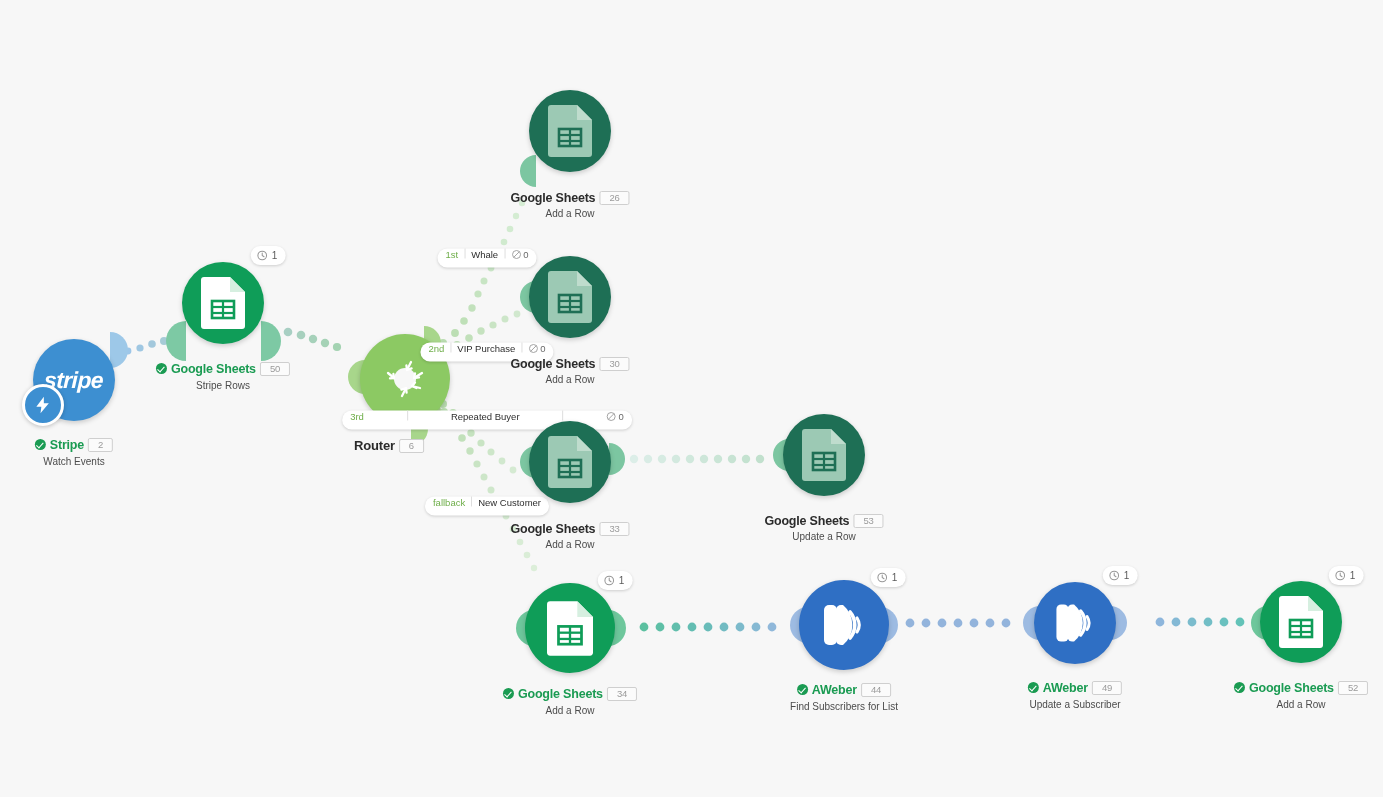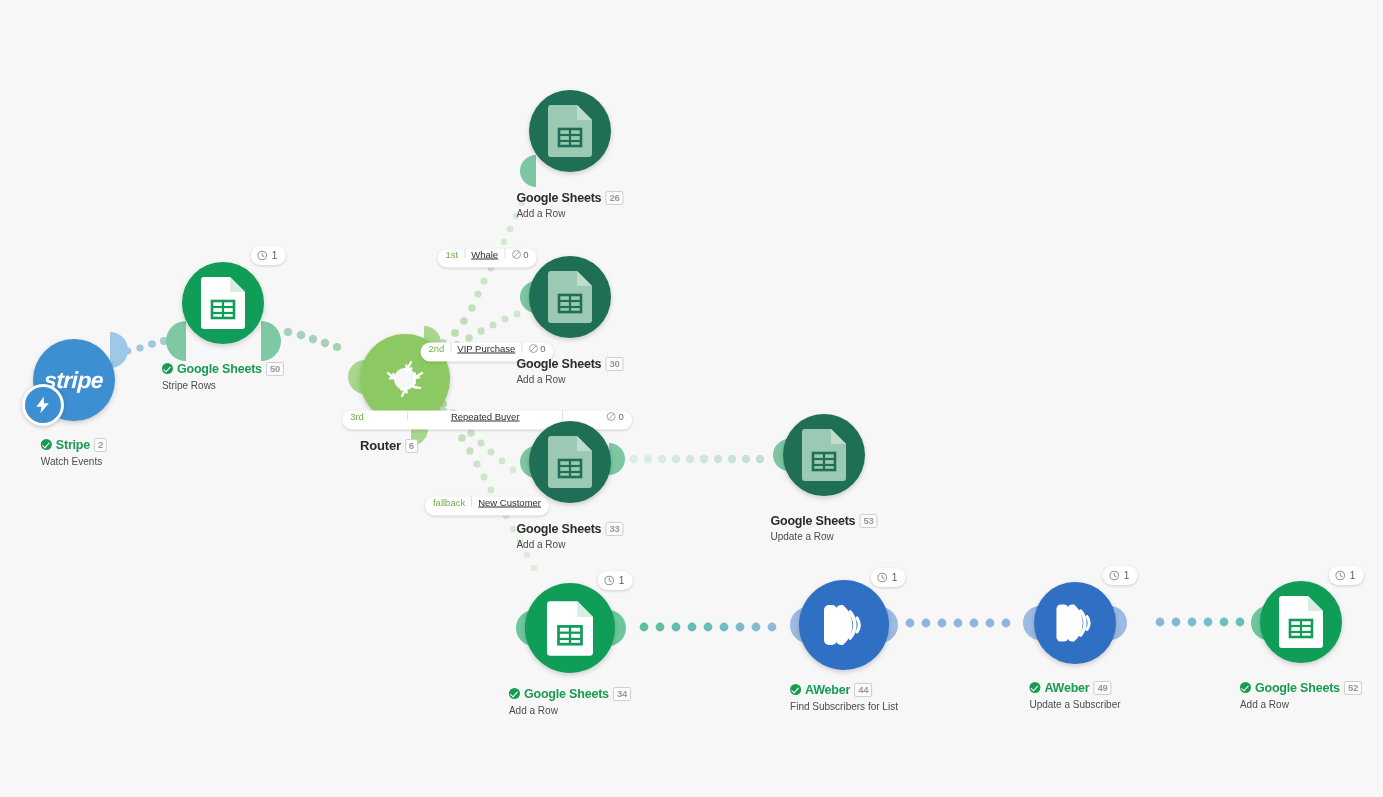--- a/index.html
+++ b/index.html
@@ -40,21 +40,21 @@
   .gs-bright { background: #0f9d58; }
   .gs-dim    { background: #1e6f55; }
   .stripe-bl { background: #3d8fd1; }
   .aweber-bl { background: #2f6fc4; }
   .router-gr { background: #8cc963; }
 
   
   .label {
     position: absolute;
     transform: translateX(-50%);
-    text-align: left;
+    text-align: center;
     white-space: nowrap;
     user-select: none;
   }
   .label .line1 {
     font-size: 12.5px;
     font-weight: bold;
     letter-spacing: -0.2px;
     display: inline-flex;
     align-items: center;
     gap: 4px;
@@ -80,25 +80,25 @@
     position: absolute;
     left: 3px; top: 2px;
     width: 3px; height: 6px;
     border: solid #fff;
     border-width: 0 1.6px 1.6px 0;
     transform: rotate(42deg);
   }
   .idbadge {
     display: inline-block;
     font-size: 9.5px;
-    font-weight: bold;
+    font-weight: normal;
     color: #9b9b9b;
     border: 1px solid #cfcfcf;
     border-radius: 2px;
-    padding: 0px 3px 1px;
+    padding: 0px 9px 1px;
     line-height: 11px;
     background: #fbfbfb;
   }
 
   
   .opspill {
     position: absolute;
     transform: translateX(-50%);
     background: #ffffff;
     border-radius: 11px;
@@ -126,21 +126,21 @@
     font-size: 9.5px;
     color: #3d3d3d;
     box-shadow: 0 1px 3px rgba(0,0,0,0.17);
     white-space: nowrap;
   }
   .routepill .ord { color: #6fae4a; font-weight: normal; }
   .routepill .sep {
     width: 1px; height: 10px; background: #dedede;
     margin: 0 6px; flex: 0 0 auto;
   }
-  .routepill .nm { color: #2e2e2e; text-decoration: underline; }
+  .routepill .nm { color: #2e2e2e; }
   .routepill .cnt {
     display: flex; align-items: center; gap: 2px;
     color: #6a6a6a;
   }
   .routepill .cnt svg { display: block; opacity: .65; }
 
   
   .boltbadge {
     position: absolute;
     width: 42px; height: 42px;

